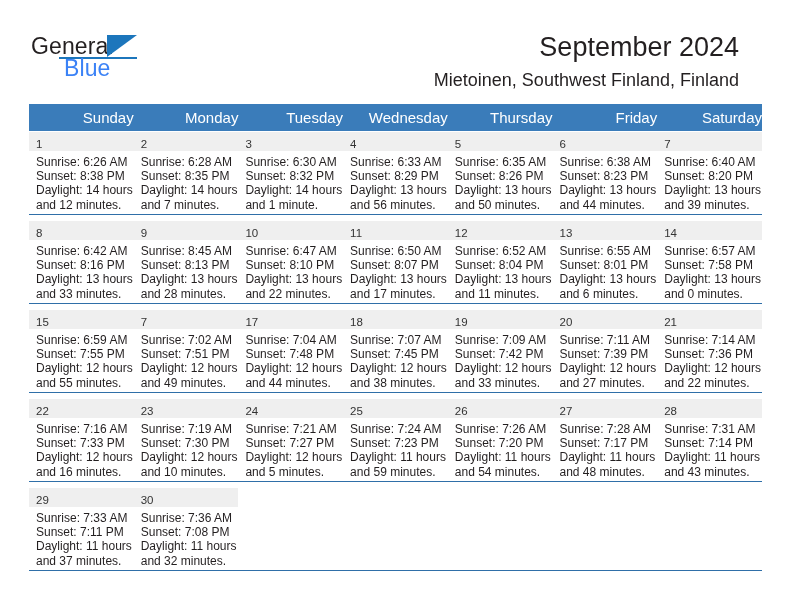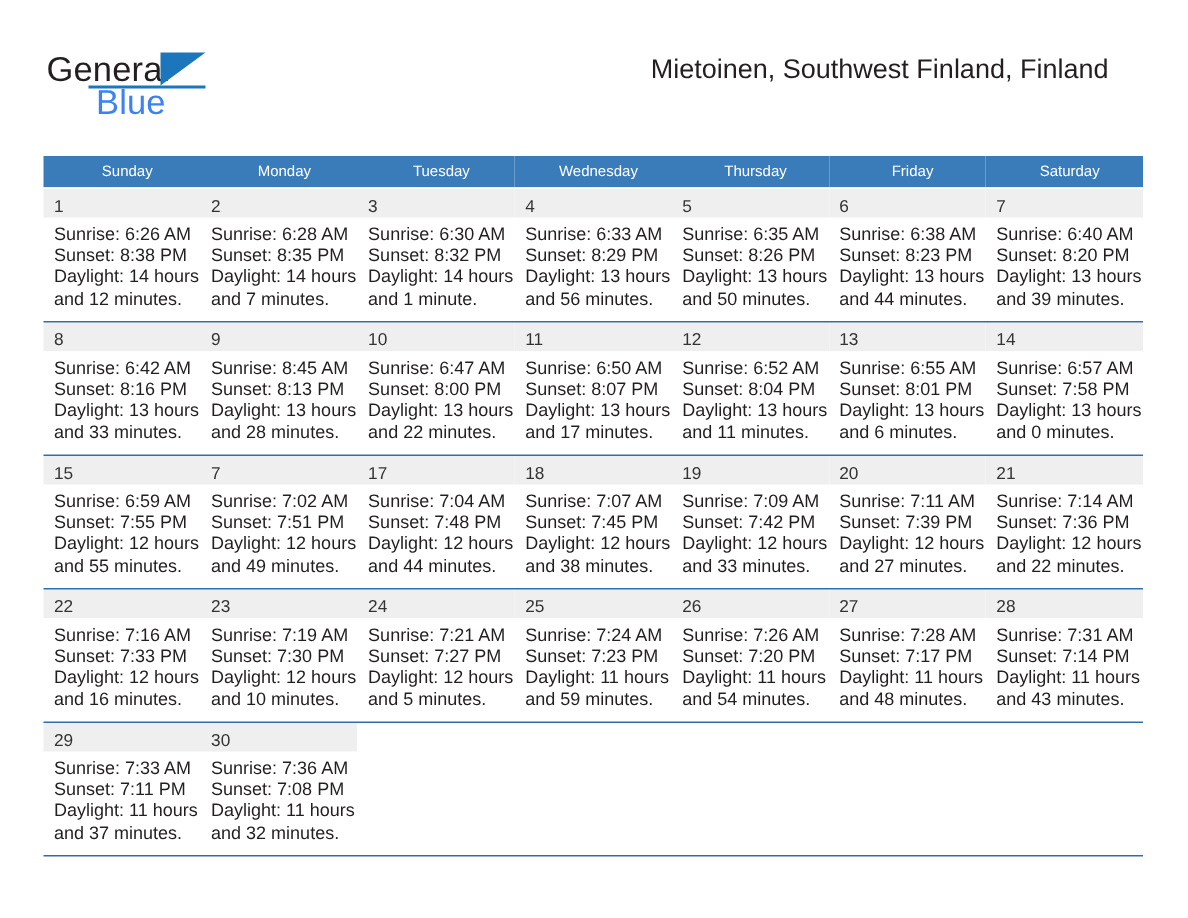--- a/index.html
+++ b/index.html
@@ -101,23 +101,23 @@
     position: absolute;
     left: 29px;
     top: 104px;
     width: 733px;
     border-collapse: collapse;
     table-layout: fixed;
   }
   .calendar th {
     background: #3a7cba;
     color: #ffffff;
-    font-size: 10px;
+    font-size: 15px;
     font-weight: normal;
-    text-align: center;
+    text-align: right;
     padding: 5px 0 5px 7px;
     height: 11px;
     border: none;
   }
   .calendar td {
     vertical-align: top;
     padding: 0;
     border: none;
     width: 104.7px;
     height: 89px;
@@ -167,20 +167,21 @@
   <div class="header">
 
     <div class="brand">
       <span class="brand-general">General</span>
       <span class="brand-flag"></span>
       <span class="brand-rule"></span>
       <span class="brand-blue">Blue</span>
     </div>
 
     <div class="title-block">
+      <div class="month-title">September 2024</div>
       <div class="subtitle">Mietoinen, Southwest Finland, Finland</div>
     </div>
 
   </div>
 
   <table class="calendar">
     <thead>
       <tr>
         <th>Sunday</th>
         <th>Monday</th>
@@ -292,21 +293,21 @@
                 <div>Daylight: 13 hours</div>
                 <div>and 28 minutes.</div>
               </div>
             </div>
           </td>
           <td>
             <div class="cell filled">
               <div class="daynum-band"><span class="daynum">10</span></div>
               <div class="details">
                 <div>Sunrise: 6:47 AM</div>
-                <div>Sunset: 8:00 PM</div>
+                <div>Sunset: 8:10 PM</div>
                 <div>Daylight: 13 hours</div>
                 <div>and 22 minutes.</div>
               </div>
             </div>
           </td>
           <td>
             <div class="cell filled">
               <div class="daynum-band"><span class="daynum">11</span></div>
               <div class="details">
                 <div>Sunrise: 6:50 AM</div>

